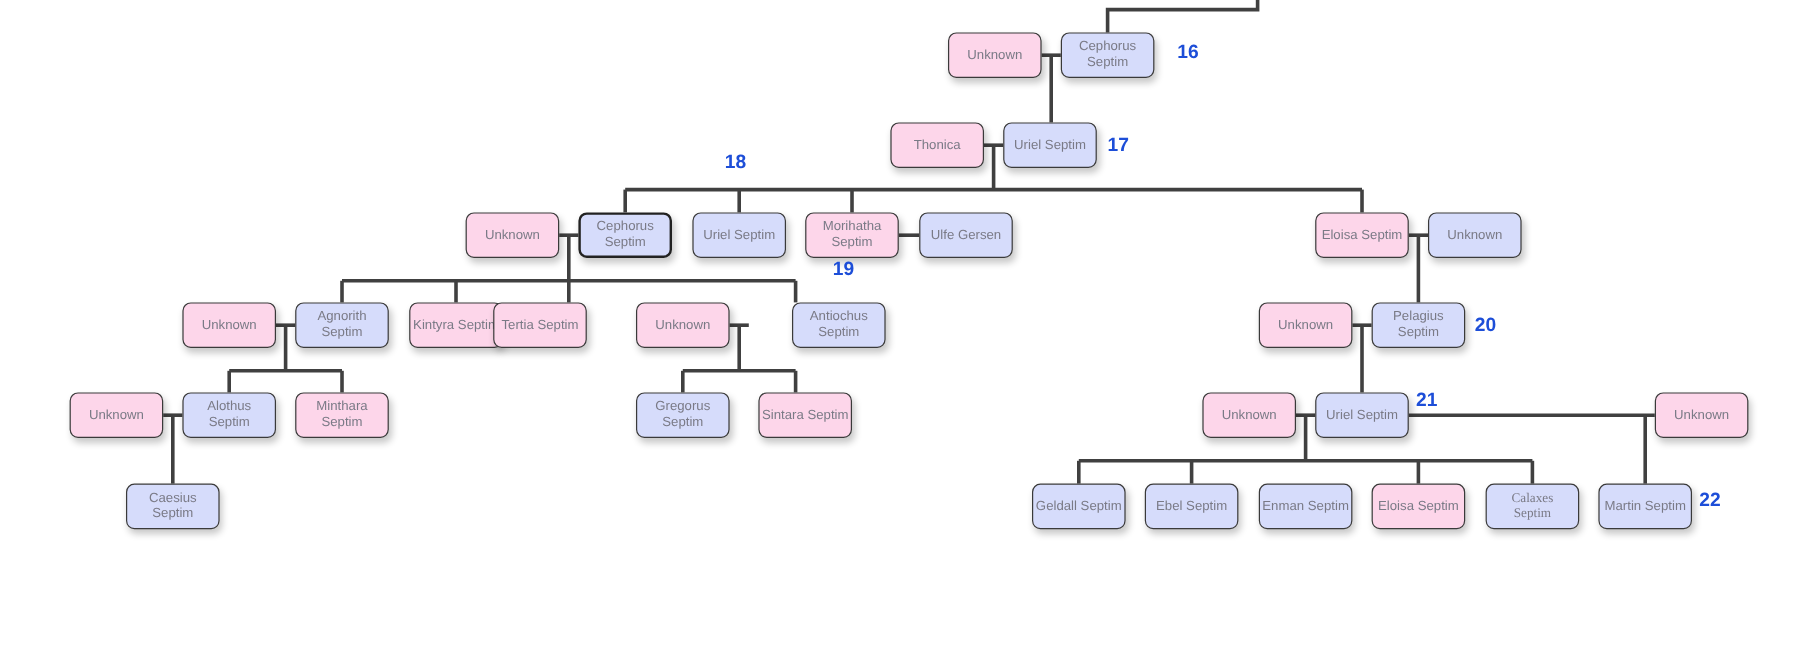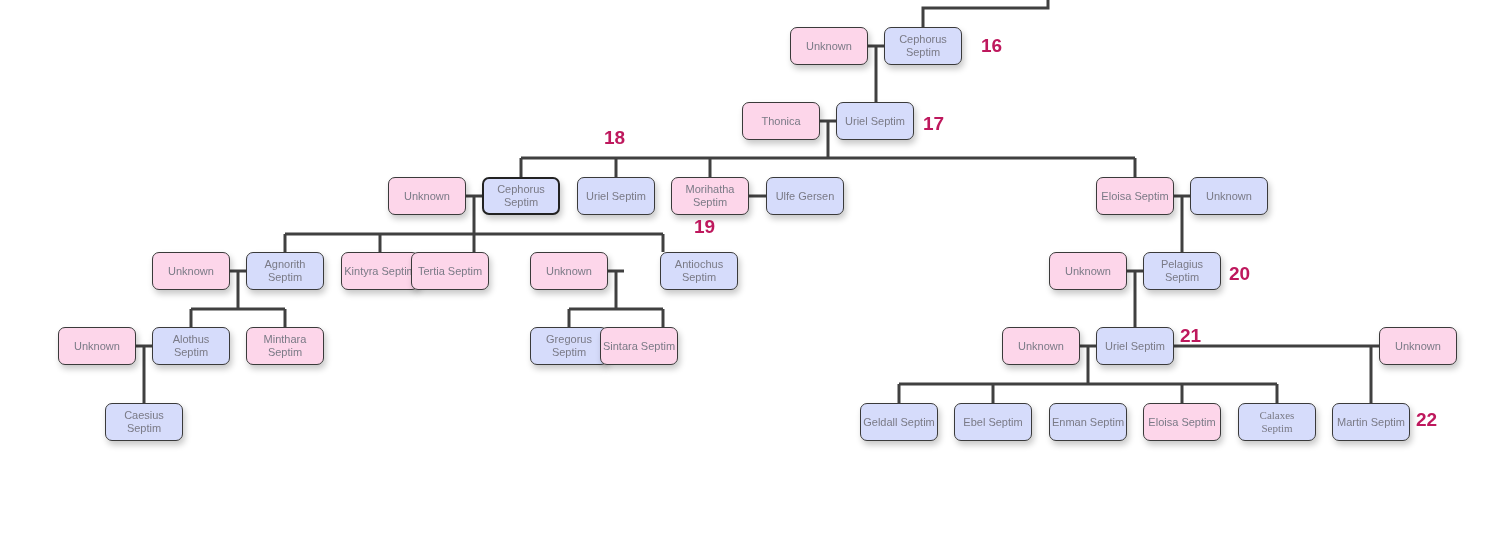--- a/index.html
+++ b/index.html
@@ -9,21 +9,21 @@
   .node {
     position:absolute; width:76px; height:36px;
     border:1px solid #3a3a3a; border-radius:7px;
     box-shadow: 2px 4px 6px rgba(0,0,0,0.22);
     display:flex; align-items:center; justify-content:center; text-align:center;
     font-size:11px; line-height:13px; color:#7a7a86; cursor:pointer; box-sizing:content-box;
   }
   .node.m { background:#d6dcfb; }
   .node.f { background:#fdd6ea; }
   .node.sel { border:2px solid #222; width:74px; height:34px; }
-  .gen { position:absolute; color:#be185d; font-weight:bold; font-size:19px; font-family:"Liberation Sans", sans-serif; }
+  .gen { position:absolute; color:#1d4ed8; font-weight:bold; font-size:16px; font-family:"Liberation Sans", sans-serif; }
 </style>
 </head>
 <body>
 
 <div id="tree">
 
   <svg id="lines" width="1511" height="546">
       <path d="M1048 -2 V8 H923 V27" stroke="#404040" stroke-width="3" fill="none"></path>
       <path d="M868 46 H884" stroke="#404040" stroke-width="3" fill="none"></path>
       <path d="M876 46 V102" stroke="#404040" stroke-width="3" fill="none"></path>
@@ -131,21 +131,21 @@
       </div>
       <div class="node m" style="left: 152px; top: 327px;">
         <span style="display: inline-block; width: 60px;">Alothus Septim</span>
       </div>
       <div class="node f" style="left: 246px; top: 327px;">
         <span style="display: inline-block; width: 60px;">Minthara Septim</span>
       </div>
       <div class="node m" style="left: 530px; top: 327px;">
         <span style="display: inline-block; width: 60px;">Gregorus Septim</span>
       </div>
-      <div class="node f" style="left: 600px; top: 327px;">
+      <div class="node f" style="left: 632px; top: 327px;">
         <span>Sintara Septim</span>
       </div>
       <div class="node f" style="left: 1002px; top: 327px;">
         <span>Unknown</span>
       </div>
       <div class="node m" style="left: 1096px; top: 327px;">
         <span>Uriel Septim</span>
       </div>
       <div class="node f" style="left: 1379px; top: 327px;">
         <span>Unknown</span>

